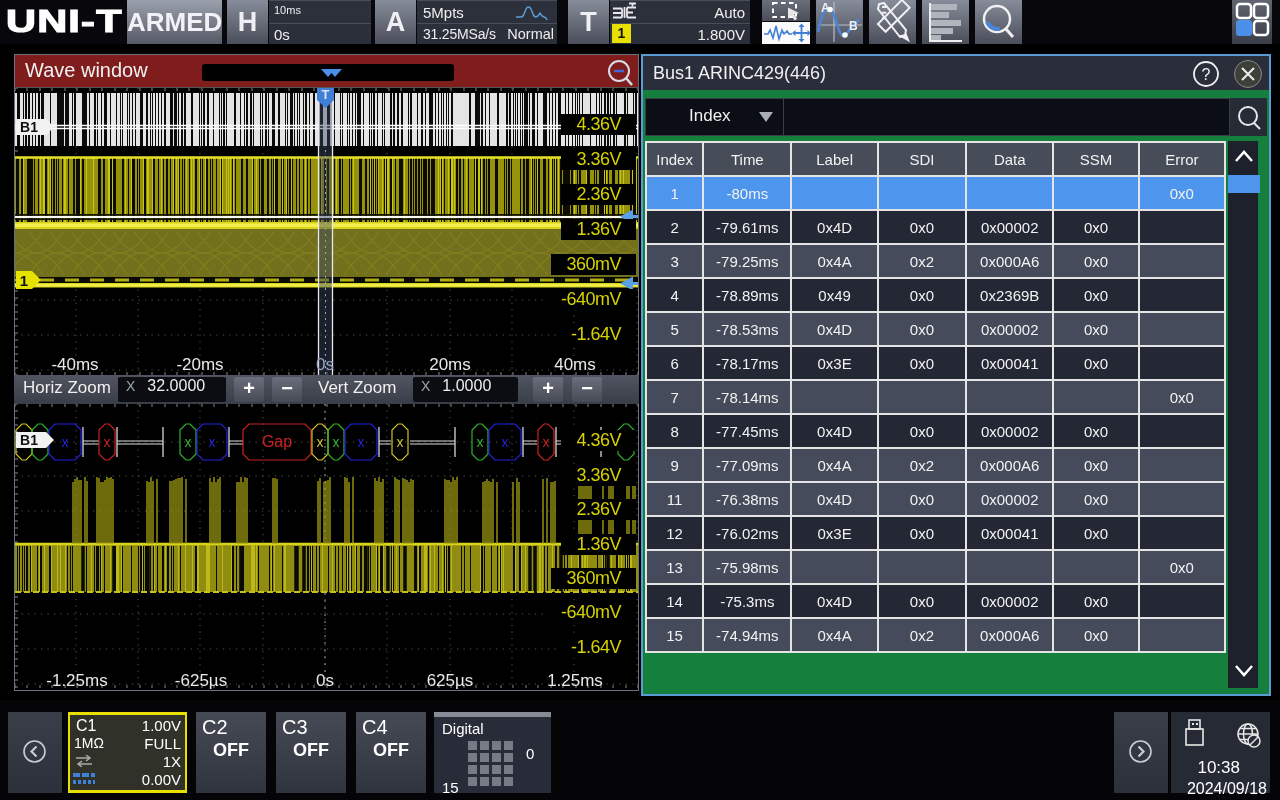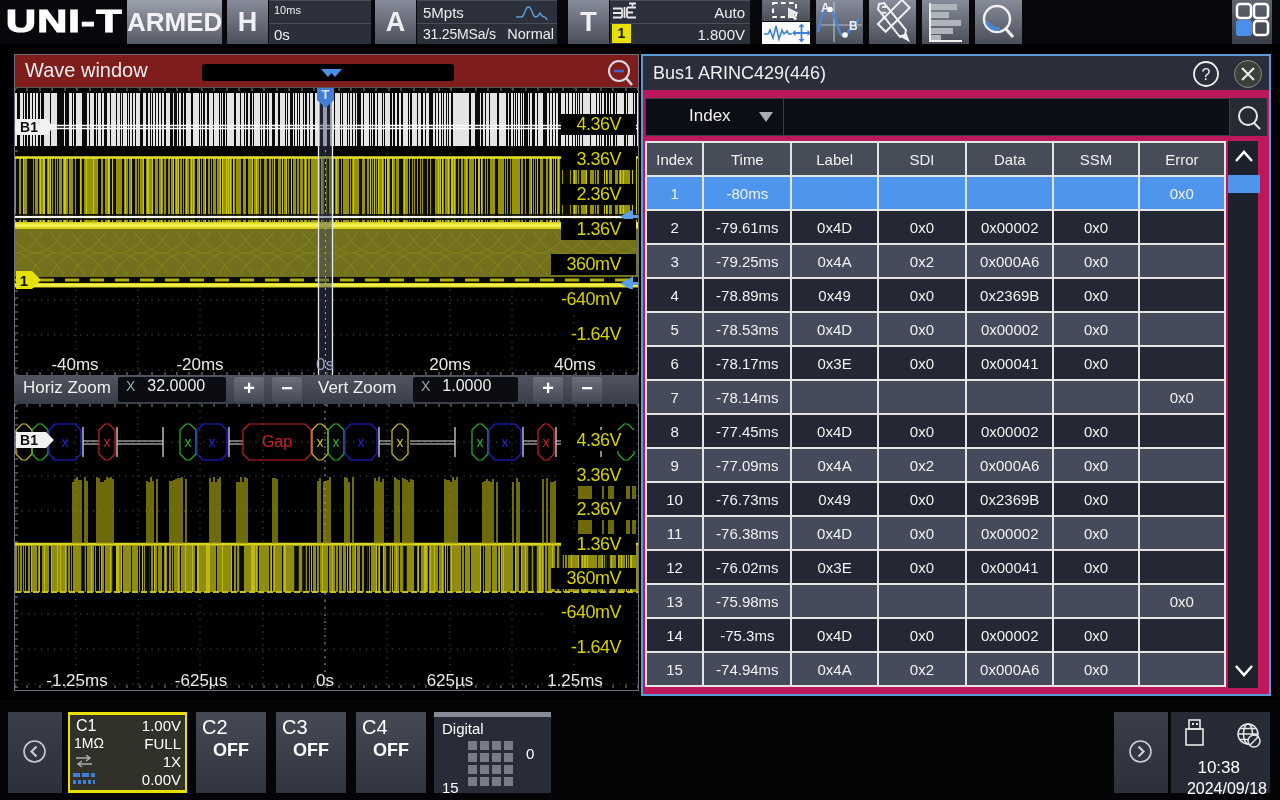--- a/index.html
+++ b/index.html
@@ -17,21 +17,21 @@
 
 #wavewin{position:absolute;left:14px;top:54px;width:625px;height:637px;background:#000;border:1px solid #6a7080}
 #waveheader{position:absolute;left:14px;top:54px;width:625px;height:34px;background:#7f1d1d;border:1px solid #6a7080;border-bottom:1px solid #555}
 #zoombar{position:absolute;left:14px;top:375px;width:625px;height:29px;background:linear-gradient(#515561,#393d47)}
 .zlabel{position:absolute;top:3px;font-size:17px;color:#f0f0f0}
 .zbox{position:absolute;top:2px;height:25px;background:#0b0d12;border-radius:2px;color:#eee;font-size:16px}
 .zbtn{position:absolute;top:2px;width:30px;height:25px;background:linear-gradient(#6a6f7c,#464a55);border-radius:2px;color:#fff;text-align:center;font-size:20px;line-height:23px;font-weight:bold}
 .vlab{position:absolute;right:644px;font-size:18px;color:#d6d200;letter-spacing:-0.5px;background:#000;line-height:21px;padding:0 15px}
 .tlab{position:absolute;width:100px;text-align:center;font-size:17px;color:#e8e8e8}
 
-#panel{position:absolute;left:641px;top:54px;width:630px;height:642px;background:#be185d;border:2px solid #5b9bd5}
+#panel{position:absolute;left:641px;top:54px;width:630px;height:642px;background:#15803d;border:2px solid #5b9bd5}
 #ptitle{position:absolute;left:0;top:0;width:100%;height:34px;background:#2a2e3a;font-size:18px;color:#f0f0f2;line-height:34px;padding-left:10px}
 #searchrow{position:absolute;left:2px;top:42px;width:585px;height:38px;background:#0c0e15;border:1px solid #3a3e48}
 #idxsep{position:absolute;left:140px;top:42px;width:1px;height:38px;background:#3a3e48}
 #tablewrap{position:absolute;left:2px;top:85px;width:581px;height:547px}
 table{border-collapse:collapse;width:581px;table-layout:fixed}
 td,th{border:2px solid #e4e4e4;height:34px;padding:0;font-size:15px;font-weight:normal;text-align:center;overflow:hidden;color:#f2f2f2}
 th{background:#474c59}
 tr.even td{background:#232834}
 tr.odd td{background:#454b5a}
 tr.sel td{background:#4e95ee}
@@ -415,29 +415,20 @@
           </tr>
           <tr class="odd">
             <td>9</td>
             <td>-77.09ms</td>
             <td>0x4A</td>
             <td>0x2</td>
             <td>0x000A6</td>
             <td>0x0</td>
             <td></td>
           </tr>
-          <tr class="even">
-            <td>10</td>
-            <td>-76.73ms</td>
-            <td>0x49</td>
-            <td>0x0</td>
-            <td>0x2369B</td>
-            <td>0x0</td>
-            <td></td>
-          </tr>
           <tr class="odd">
             <td>11</td>
             <td>-76.38ms</td>
             <td>0x4D</td>
             <td>0x0</td>
             <td>0x00002</td>
             <td>0x0</td>
             <td></td>
           </tr>
           <tr class="even">

